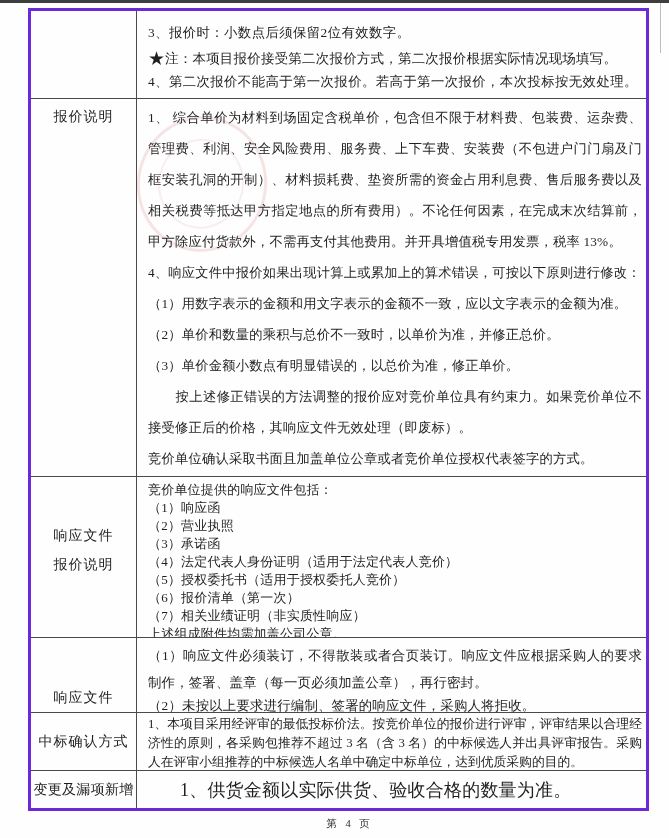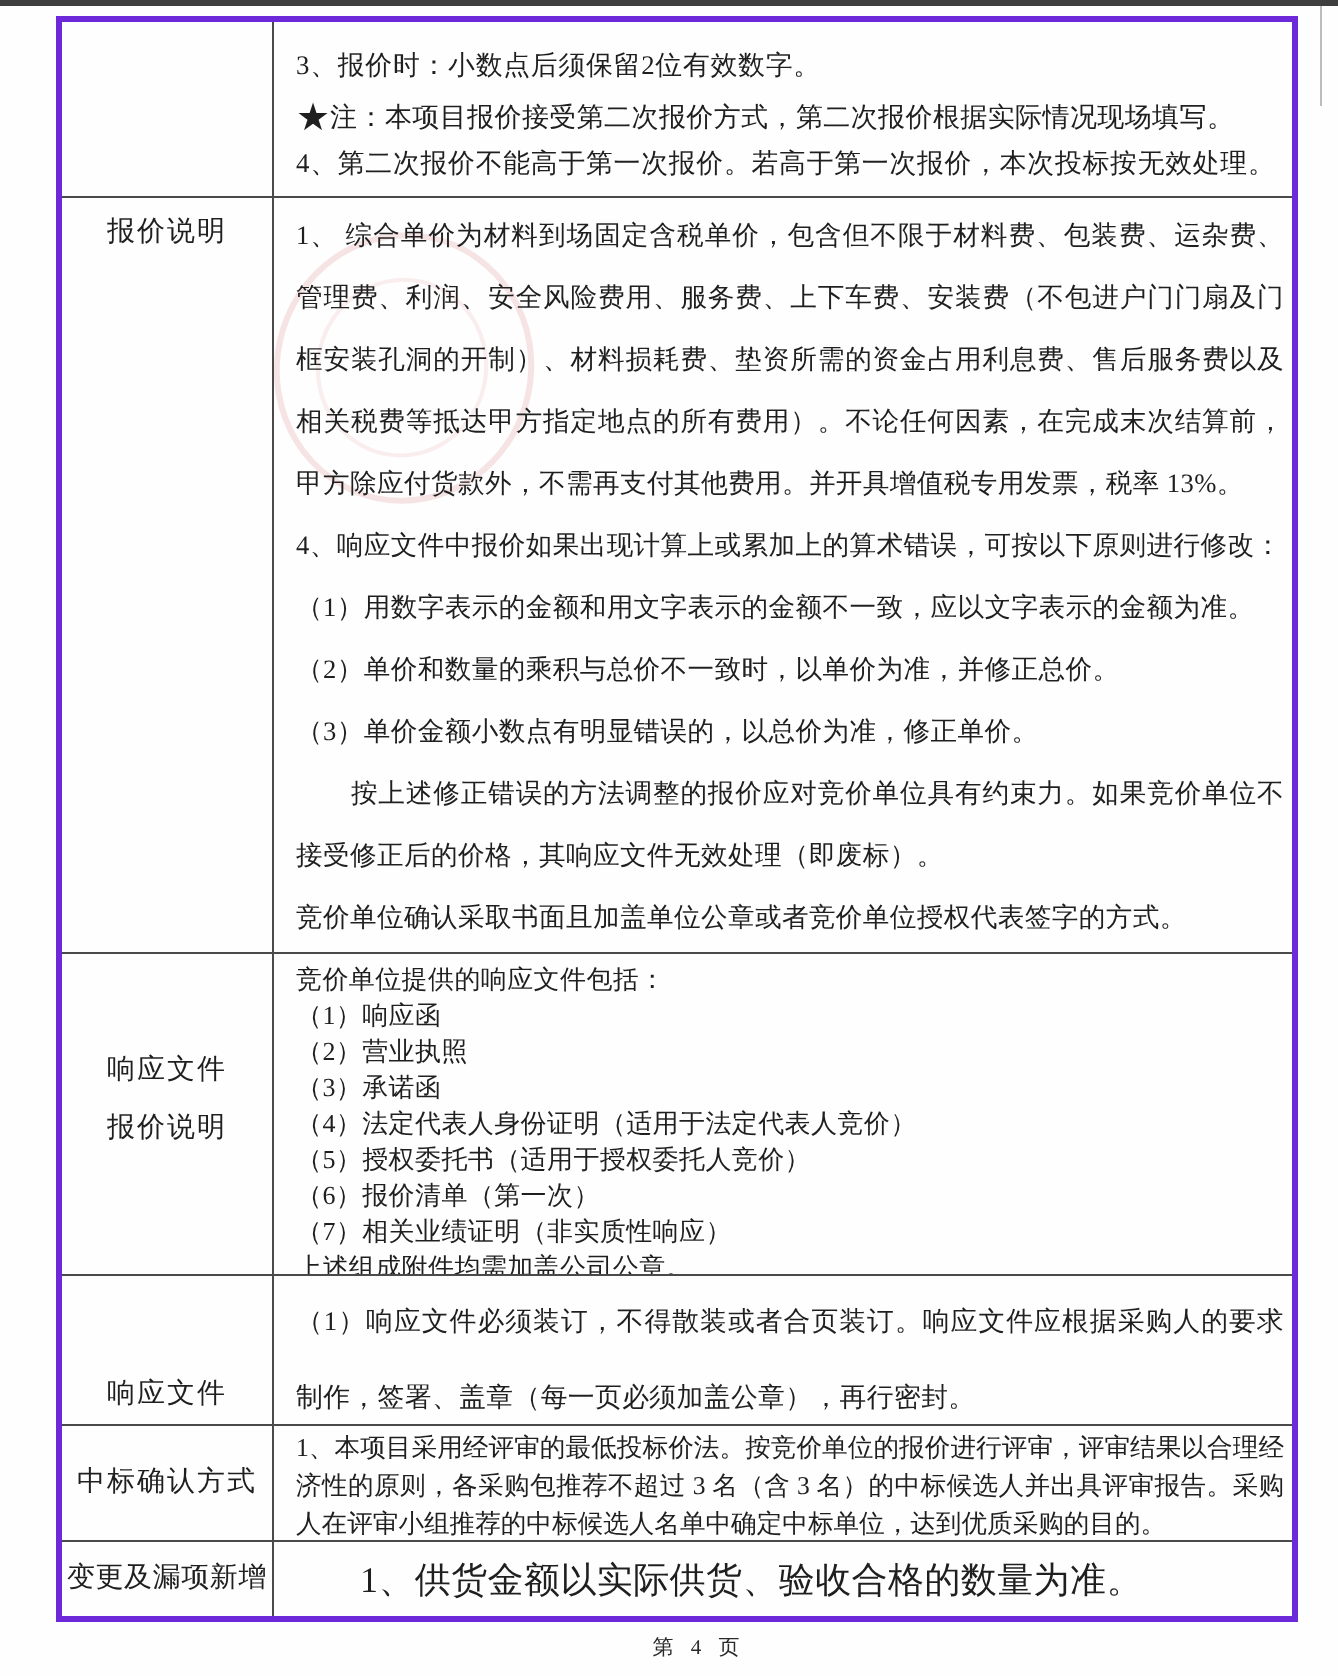--- a/index.html
+++ b/index.html
@@ -54,21 +54,21 @@
   
   #row-response-production{height:161px;}
   #row-response-production .th{padding-top:7px;}
   #row-response-production .td{padding-top:4px;}
   #row-response-production .para{line-height:18px;font-size:13px;text-align:left;}
 
   
   #row-response-sealing{height:75px;}
   #row-response-sealing .th{padding-top:8px;}
   #row-response-sealing .td{padding-top:4px;}
-  #row-response-sealing .para{line-height:38px;font-size:13.4px;}
+  #row-response-sealing .para{line-height:27px;font-size:13.4px;}
   #row-response-sealing .para:last-child{line-height:19px;}
 
   
   #row-award-confirmation{height:58px;}
   #row-award-confirmation .th{justify-content:center;padding-top:0;}
   #row-award-confirmation .td{padding-top:2px;}
   #row-award-confirmation .para{line-height:19px;font-size:12.8px;letter-spacing:0;}
 
   
   #row-changes{height:37px;}

